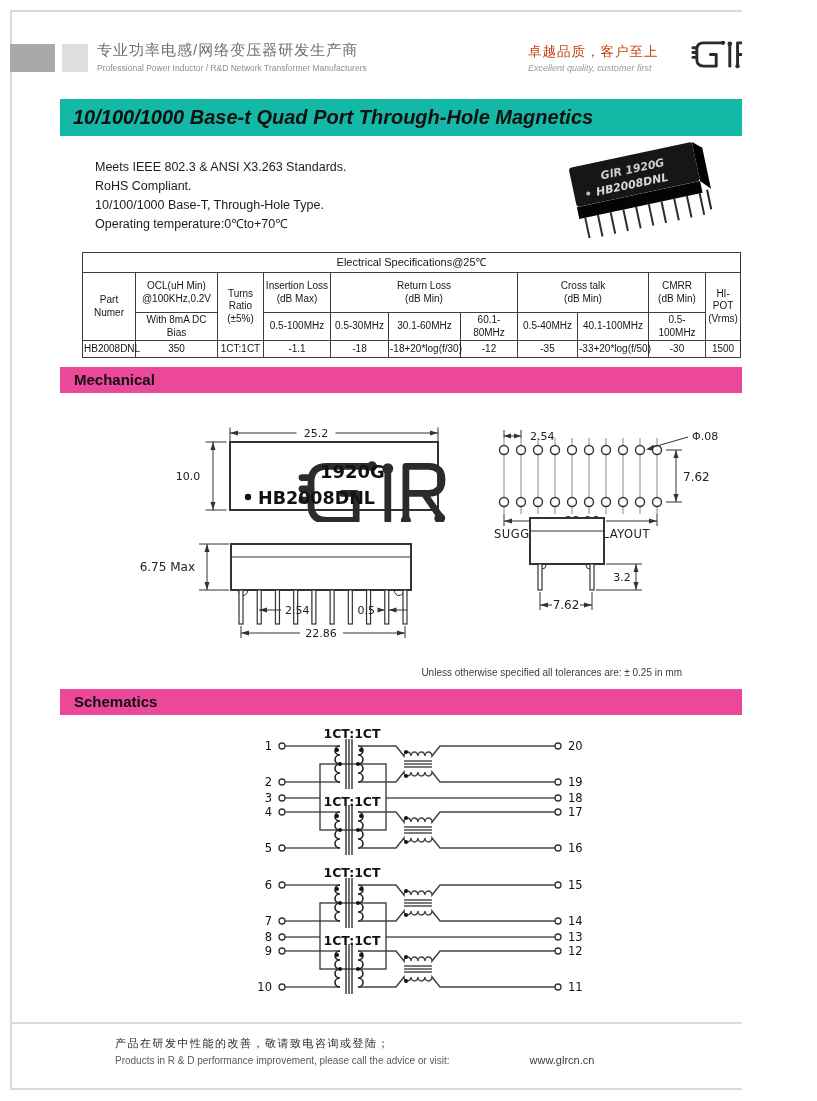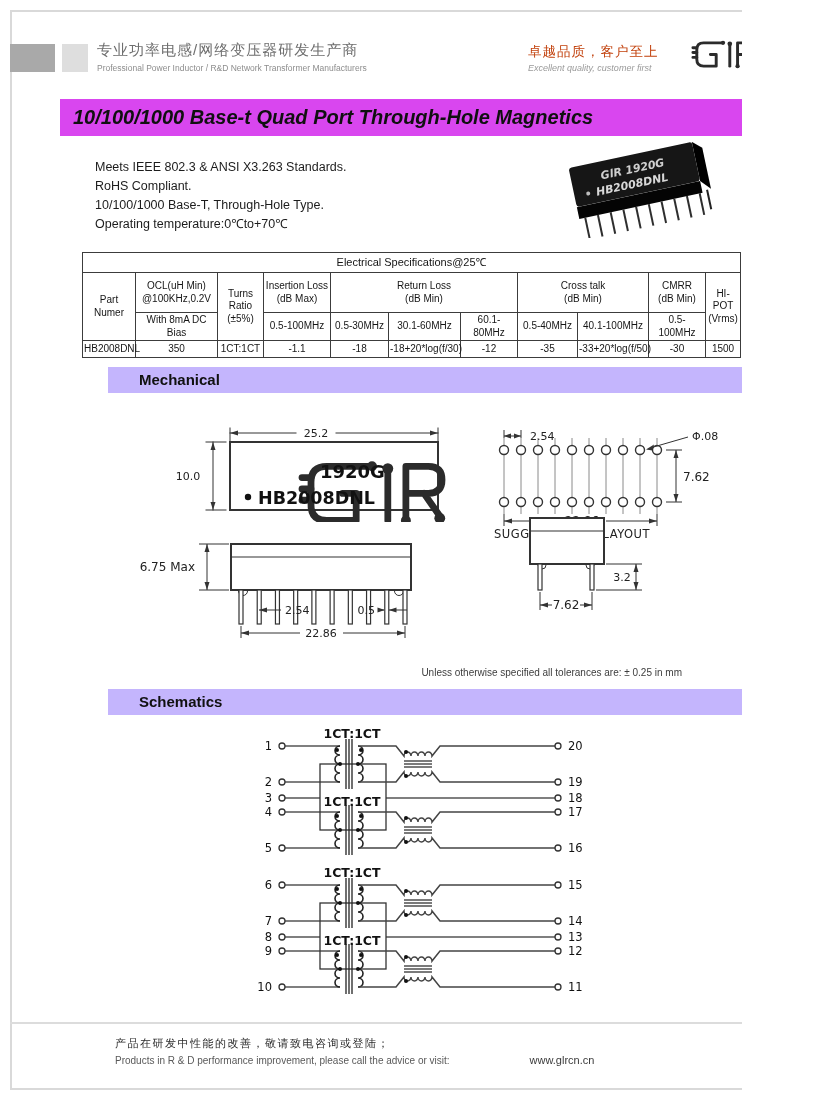--- a/index.html
+++ b/index.html
@@ -14,39 +14,39 @@
   .sq-dark{position:absolute;left:10px;top:44px;width:45px;height:28px;background:#a9a9a9;}
   .sq-light{position:absolute;left:62px;top:44px;width:26px;height:28px;background:#dedede;}
   .hdr-left{position:absolute;left:97px;top:41px;}
   .hdr-left .zh{font-size:15px;color:#6e6e6e;letter-spacing:1px;}
   .hdr-left .en{font-size:8.5px;color:#8d8d8d;margin-top:3px;}
   .hdr-right{position:absolute;left:528px;top:43px;}
   .hdr-right .zh{font-size:13.5px;color:#c2410c;letter-spacing:1px;}
   .hdr-right .en{font-size:9px;color:#9a9a9a;font-style:italic;margin-top:2px;}
   .logo{position:absolute;left:690px;top:38px;}
 
-  .title-bar{position:absolute;left:60px;top:99px;width:697px;height:37px;background:#d946ef;
+  .title-bar{position:absolute;left:60px;top:99px;width:697px;height:37px;background:#14b8a6;
              font-size:20px;font-weight:bold;font-style:italic;line-height:37px;padding-left:13px;color:#101010;}
 
   .features{position:absolute;left:95px;top:158px;font-size:12.5px;line-height:19px;color:#1c1c1c;}
 
   .photo{position:absolute;left:558px;top:142px;}
 
   
   .spec{position:absolute;left:82px;top:252px;width:658px;border-collapse:collapse;
         font-size:10px;text-align:center;color:#151515;table-layout:fixed;}
   .spec td{border:1px solid #3c3c3c;padding:1px 1px;line-height:1.25;vertical-align:middle;}
   .spec .t-title{height:20px;font-size:11px;}
   .pre{white-space:pre-line;}
   .spec tr.hdr1 td{height:40px;}
   .spec tr.hdr2 td{height:16px;}
   .spec tr.datar td{height:17px;}
 
-  .sec-bar{position:absolute;left:60px;width:697px;height:26px;background:#c4b5fd;
-           font-size:15px;font-weight:bold;line-height:26px;padding-left:31px;color:#101010;margin-left:48px;}
+  .sec-bar{position:absolute;left:60px;width:697px;height:26px;background:#ec4899;
+           font-size:15px;font-weight:bold;line-height:26px;padding-left:14px;color:#101010;}
   #mech-bar{top:367px;}
   #schem-bar{top:689px;}
 
   .drawing{position:absolute;}
   #topview{left:168px;top:426px;}
   #padlayout{left:486px;top:424px;}
   #frontview{left:95px;top:536px;}
   #endview{left:500px;top:510px;}
 
   .tol-note{position:absolute;right:60px;top:667px;font-size:10px;color:#3d3d3d;}

